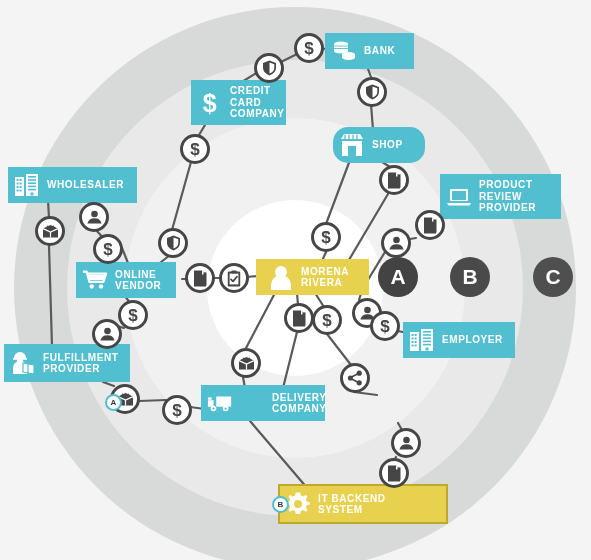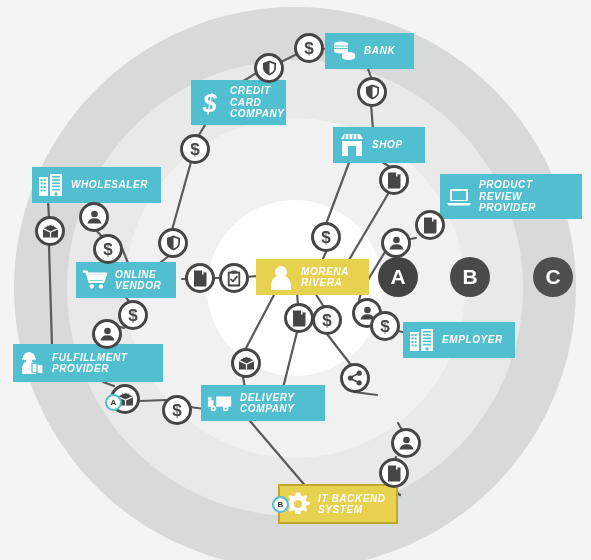--- a/index.html
+++ b/index.html
@@ -16,21 +16,20 @@
 
   
   .node{
     position:absolute;
     display:flex;align-items:center;
     background:#52bfd1;
     color:#ffffff;
     box-sizing:border-box;
     padding:5px 10px 5px 6px;
     letter-spacing:.6px;
-    font-style:italic;
   }
   .node .nicon{
     flex:0 0 auto;
     width:26px;height:26px;
     margin-right:7px;
     display:flex;align-items:center;justify-content:center;
   }
   .node .nicon svg{display:block;}
   .node .nlabel{
     font-size:10px;font-weight:bold;line-height:11.5px;
@@ -188,35 +187,35 @@
       <div class="node" style="left: 191px; top: 80px; width: 95px; min-height: 45px;">
         <span class="nicon">
           <svg width="20" height="26" viewBox="0 0 20 26">
       <text x="10" y="22" text-anchor="middle" font-family="Liberation Sans, sans-serif" font-size="25" font-weight="bold" fill="#ffffff">$</text>
           </svg>
         </span>
         <span class="nlabel">CREDIT
 CARD
 COMPANY</span>
       </div>
-      <div class="node" style="left: 333px; top: 127px; width: 92px; min-height: 33px;">
+      <div class="node" style="left: 333px; top: 127px; width: 92px; min-height: 33px; border-radius: 15px;">
         <span class="nicon">
           <svg width="26" height="24" viewBox="0 0 26 24">
       <path d="M2 6 L5 1 L21 1 L24 6 Z" fill="#ffffff"></path>
       <rect x="3" y="8" width="20" height="15" fill="#ffffff"></rect>
       <rect x="9" y="13" width="8" height="10" fill="#52bfd1"></rect>
       <line x1="6" y1="1.5" x2="6" y2="6" stroke="#52bfd1" stroke-width="1.3"></line>
       <line x1="10" y1="1.5" x2="10" y2="6" stroke="#52bfd1" stroke-width="1.3"></line>
       <line x1="14" y1="1.5" x2="14" y2="6" stroke="#52bfd1" stroke-width="1.3"></line>
       <line x1="18" y1="1.5" x2="18" y2="6" stroke="#52bfd1" stroke-width="1.3"></line>
     </svg>
         </span>
         <span class="nlabel">SHOP</span>
       </div>
-      <div class="node" style="left: 8px; top: 167px; width: 129px; min-height: 33px; margin-left: 24px;">
+      <div class="node" style="left: 8px; top: 167px; width: 129px; min-height: 33px;">
         <span class="nicon">
           <svg width="26" height="24" viewBox="0 0 26 24">
       <rect x="1" y="4" width="9" height="19" fill="#ffffff"></rect>
       <rect x="12" y="1" width="12" height="22" fill="#ffffff"></rect>
       <g fill="#52bfd1">
         <rect x="2.6" y="6" width="2" height="2"></rect>
               <rect x="5.6" y="6" width="2" height="2"></rect>
         <rect x="2.6" y="9.5" width="2" height="2"></rect>
               <rect x="5.6" y="9.5" width="2" height="2"></rect>
         <rect x="2.6" y="13" width="2" height="2"></rect>
@@ -227,21 +226,21 @@
               <rect x="14" y="6.2" width="8" height="1.6"></rect>
         <rect x="14" y="9.4" width="8" height="1.6"></rect>
               <rect x="14" y="12.6" width="8" height="1.6"></rect>
         <rect x="14" y="15.8" width="8" height="1.6"></rect>
         <rect x="16.5" y="19.5" width="3" height="3"></rect>
       </g>
           </svg>
         </span>
         <span class="nlabel">WHOLESALER</span>
       </div>
-      <div class="node" style="left: 440px; top: 174px; width: 142px; min-height: 45px;">
+      <div class="node" style="left: 440px; top: 174px; width: 121px; min-height: 45px;">
         <span class="nicon">
           <svg width="26" height="20" viewBox="0 0 26 20">
       <rect x="4" y="2" width="18" height="12" rx="1.2" fill="#ffffff"></rect>
       <rect x="6" y="4" width="14" height="9" fill="#52bfd1"></rect>
       <path d="M1 16 L25 16 L23.5 18.5 L2.5 18.5 Z" fill="#ffffff"></path>
           </svg>
         </span>
         <span class="nlabel">PRODUCT
 REVIEW
 PROVIDER</span>
@@ -276,50 +275,50 @@
               <rect x="14" y="6.2" width="8" height="1.6"></rect>
         <rect x="14" y="9.4" width="8" height="1.6"></rect>
               <rect x="14" y="12.6" width="8" height="1.6"></rect>
         <rect x="14" y="15.8" width="8" height="1.6"></rect>
         <rect x="16.5" y="19.5" width="3" height="3"></rect>
       </g>
           </svg>
         </span>
         <span class="nlabel">EMPLOYER</span>
       </div>
-      <div class="node" style="left: 13px; top: 344px; width: 150px; min-height: 38px;">
+      <div class="node" style="left: 4px; top: 344px; width: 126px; min-height: 38px;">
         <span class="nicon">
           <svg width="26" height="24" viewBox="0 0 26 24">
       <path d="M4 7 A6 6 0 0 1 16 7 Z" fill="#ffffff"></path>
       <rect x="3" y="7" width="14" height="1.8" fill="#ffffff"></rect>
       <circle cx="10" cy="10.5" r="3.2" fill="#ffffff"></circle>
       <path d="M3 23 L3 17 A7 7 0 0 1 17 17 L17 23 Z" fill="#ffffff"></path>
       <path d="M13 12 L24 14 L24 23 L13 21 Z" fill="#ffffff" stroke="#52bfd1" stroke-width="1.2"></path>
       <line x1="18" y1="13" x2="18" y2="22" stroke="#52bfd1" stroke-width="1.2"></line>
           </svg>
         </span>
         <span class="nlabel">FULFILLMENT
 PROVIDER</span>
       </div>
-      <div class="node" style="left: 201px; top: 385px; width: 124px; min-height: 35px;">
+      <div class="node" style="left: 201px; top: 385px; width: 124px; min-height: 35px; gap: 32px;">
         <span class="nicon">
           <svg width="28" height="20" viewBox="0 0 28 20">
       <rect x="10" y="3" width="16" height="11" fill="#ffffff"></rect>
       <path d="M1 7 L7 7 L7 14 L1 14 Z" fill="#ffffff"></path>
       <rect x="1" y="4" width="4" height="2.5" fill="#ffffff"></rect>
       <circle cx="7" cy="16" r="3" fill="#ffffff"></circle>
       <circle cx="7" cy="16" r="1.2" fill="#52bfd1"></circle>
       <circle cx="20" cy="16" r="3" fill="#ffffff"></circle>
       <circle cx="20" cy="16" r="1.2" fill="#52bfd1"></circle>
           </svg>
         </span>
         <span class="nlabel">DELIVERY
 COMPANY</span>
       </div>
-      <div class="node system" style="left: 278px; top: 484px; width: 120px; min-height: 40px;">
+      <div class="node system" style="left: 278px; top: 484px; width: 170px; min-height: 40px;">
         <span class="nicon">
           <svg width="26" height="26" viewBox="0 0 26 26">
       <path d="M13 1.5 l2.2 0 0.7 3.1 2.3 1 2.7-1.7 1.6 1.6 -1.7 2.7 1 2.3 3.1 0.7 0 2.2 -3.1 0.7 -1 2.3 1.7 2.7 -1.6 1.6 -2.7-1.7 -2.3 1 -0.7 3.1 -2.2 0 -2.2 0 -0.7-3.1 -2.3-1 -2.7 1.7 -1.6-1.6 1.7-2.7 -1-2.3 -3.1-0.7 0-2.2 3.1-0.7 1-2.3 -1.7-2.7 1.6-1.6 2.7 1.7 2.3-1 0.7-3.1 Z" fill="#ffffff"></path>
       <circle cx="13" cy="13" r="4" fill="#e8d14f"></circle>
           </svg>
         </span>
         <span class="nlabel">IT BACKEND
 SYSTEM</span>
       </div>
       <div class="chip" style="left: 294px; top: 33px;">

